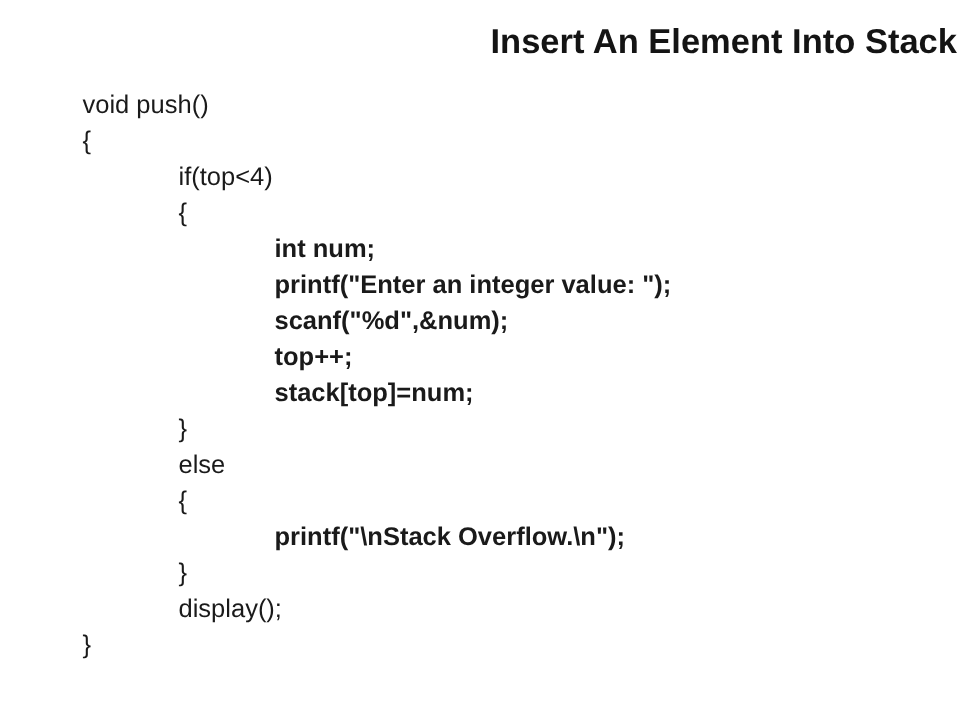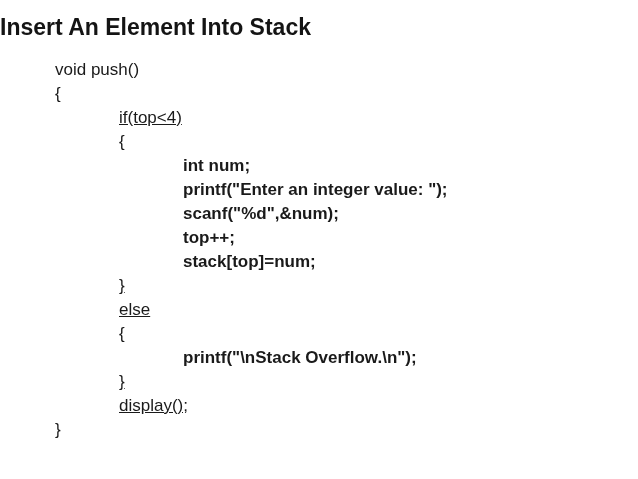--- a/index.html
+++ b/index.html
@@ -12,41 +12,41 @@
     height: 479px;
     background: #ffffff;
     font-family: "Liberation Sans", sans-serif;
     overflow: hidden;
   }
   .slide-title {
     position: absolute;
     top: 14px;
     left: 0;
     width: 100%;
-    text-align: left;
+    text-align: right;
     font-size: 23px;
     font-weight: 700;
     color: #141414;
     letter-spacing: 0px;
   }
   .code-block {
     position: absolute;
     top: 58px;
     left: 55px;
     right: 10px;
     font-size: 17px;
     line-height: 24px;
     color: #1a1a1a;
     white-space: pre;
   }
   .code-line {
     height: 24px;
   }
   .indent-0 { padding-left: 0; }
-  .indent-1 { padding-left: 64px; text-decoration: underline; }
+  .indent-1 { padding-left: 64px; }
   .indent-2 { padding-left: 128px; font-weight: bold; }
 </style>
 </head>
 <body>
 
 <div class="slide">
   <div class="slide-title">Insert An Element Into Stack</div>
   <div class="code-block"><div class="code-line indent-0">void push()</div><div class="code-line indent-0">{</div><div class="code-line indent-1">if(top&lt;4)</div><div class="code-line indent-1">{</div><div class="code-line indent-2">int num;</div><div class="code-line indent-2">printf("Enter an integer value: ");</div><div class="code-line indent-2">scanf("%d",&amp;num);</div><div class="code-line indent-2">top++;</div><div class="code-line indent-2">stack[top]=num;</div><div class="code-line indent-1">}</div><div class="code-line indent-1">else</div><div class="code-line indent-1">{</div><div class="code-line indent-2">printf("\nStack Overflow.\n");</div><div class="code-line indent-1">}</div><div class="code-line indent-1">display();</div><div class="code-line indent-0">}</div></div>
 </div>
 

